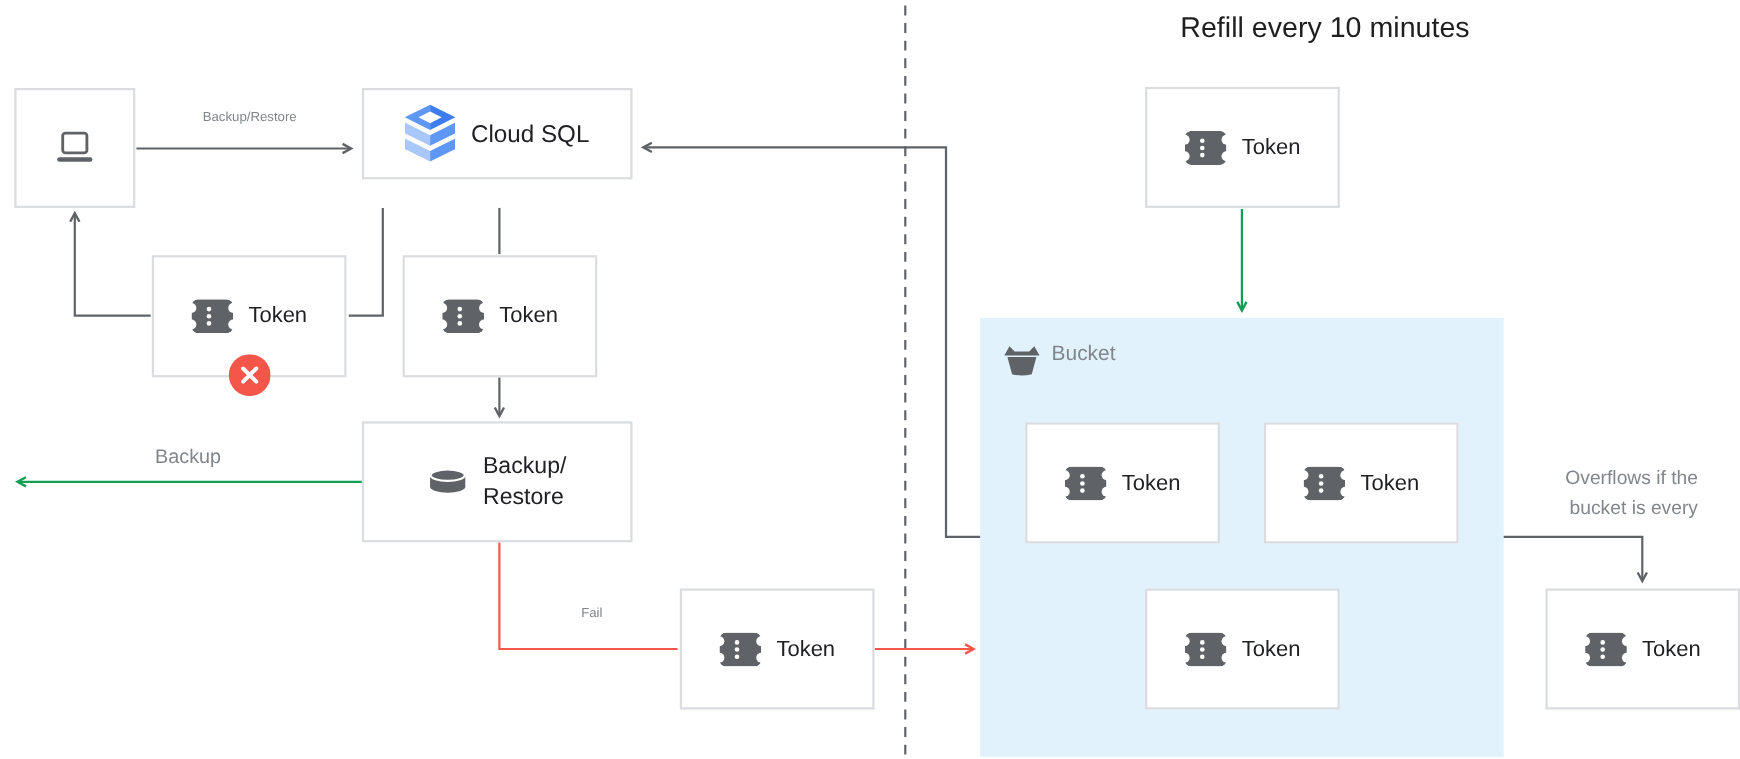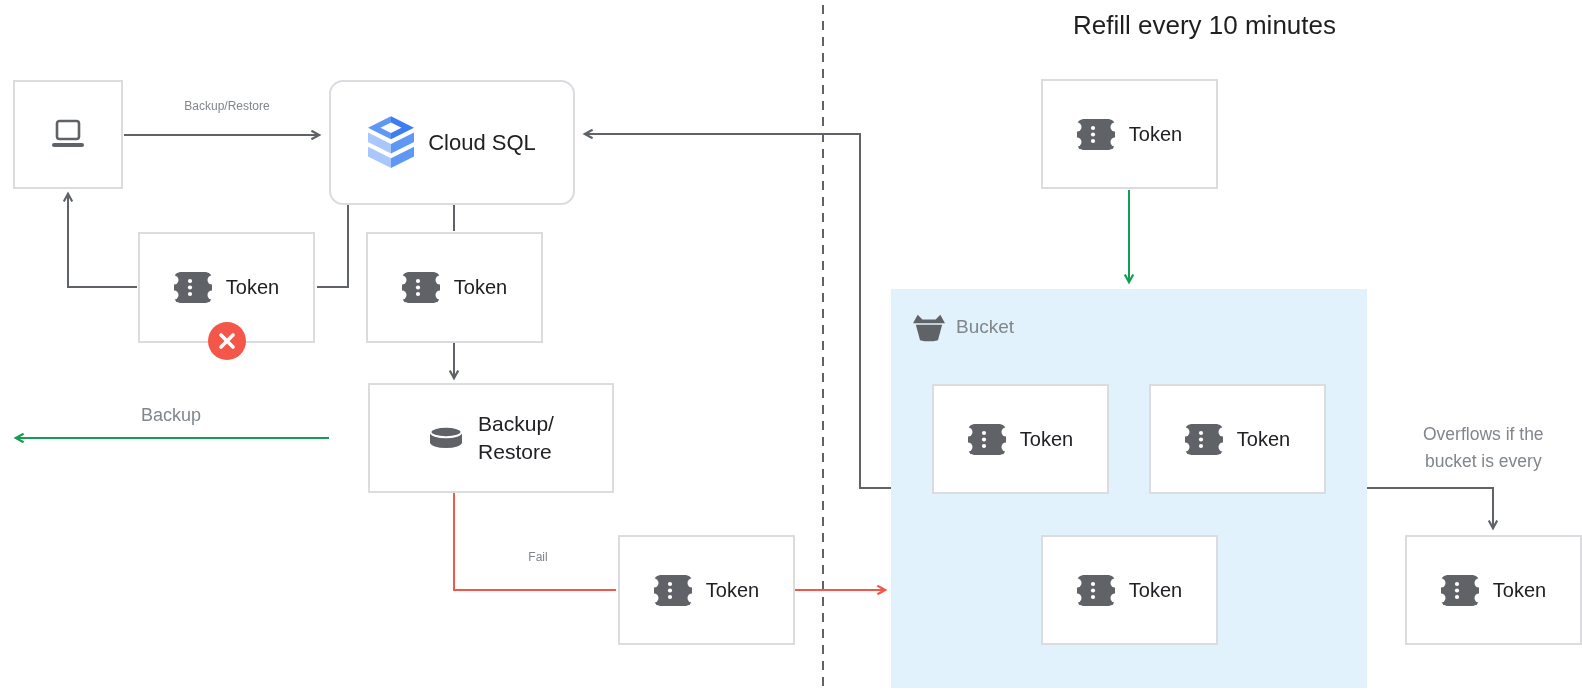--- a/index.html
+++ b/index.html
@@ -20,21 +20,21 @@
   .canvas{
     position:relative;width:1582px;height:690px;background:#fff;
     font-family:"Liberation Sans",sans-serif;overflow:hidden;color:var(--text-dark);
   }
   .wires{position:absolute;left:0;top:0;z-index:1;}
   .bucket{
     position:absolute;z-index:0;background:var(--bucket-fill);
     left:891px;top:289px;width:476px;height:399px;
   }
   .bucket-head{
-    position:absolute;left:21px;top:22px;display:flex;align-items:center;gap:10px;
+    position:absolute;left:21px;top:22px;display:flex;gap:10px;
     color:var(--text-gray);font-size:19px;z-index:2;
   }
   .bucket-head .bicon{color:var(--icon-gray);flex:0 0 auto;}
   .node{
     position:absolute;z-index:2;background:#fff;border:2px solid var(--box-border);
     box-sizing:border-box;display:flex;align-items:center;justify-content:center;gap:14px;
   }
   .node .label{font-size:20px;color:var(--text-dark);white-space:nowrap;}
   .node .label2{font-size:21px;line-height:28px;color:var(--text-dark);white-space:nowrap;}
   .node .nicon{color:var(--icon-gray);flex:0 0 auto;display:block;}
@@ -42,21 +42,21 @@
     position:absolute;left:50%;top:100%;transform:translate(-50%,-50%);
     width:38px;height:38px;z-index:3;
   }
   .edge-label{position:absolute;z-index:2;color:var(--text-gray);font-size:12px;text-align:center;}
   .title{
     position:absolute;left:1062px;top:10px;width:285px;z-index:2;
     font-size:26px;font-weight:normal;color:#1F1F1F;text-align:center;white-space:nowrap;
   }
   .overflow-label{
     position:absolute;left:1423px;top:421px;z-index:2;color:var(--text-gray);
-    font-size:17.5px;line-height:27px;text-align:center;white-space:nowrap;
+    font-size:17.5px;line-height:27px;text-align:right;white-space:nowrap;
   }
 </style>
 </head>
 <body>
 
 <svg width="0" height="0" style="position:absolute" aria-hidden="true">
   <defs>
     <symbol id="sym-token" viewBox="0 0 38 31">
       <mask id="tk-mask">
         <rect x="0" y="0" width="38" height="31" rx="6" fill="#fff"></rect>
@@ -143,21 +143,21 @@
     <path d="M454,493 V590 H616" fill="none" stroke-width="2" style="stroke:var(--fail-red)"></path>
     <path d="M795,590 H884" fill="none" stroke-width="2" marker-end="url(#m-red)" style="stroke:var(--fail-red)"></path>
   </svg>
 
   <div class="node" style="left:13px;top:80px;width:110px;height:109px;">
     <svg class="nicon" width="38" height="32">
         <use href="#sym-laptop"></use>
       </svg>
   </div>
 
-  <div class="node" style="left:329px;top:80px;width:246px;height:125px;border-radius:14px;">
+  <div class="node" style="left:329px;top:80px;width:246px;height:83px;">
     <svg class="nicon" width="46" height="56">
         <use href="#sym-cloudsql"></use>
       </svg>
     <span class="label" style="font-size:22px">Cloud SQL</span>
   </div>
 
   <div class="node" style="left:138px;top:232px;width:177px;height:111px;">
     <svg class="nicon" width="38" height="31">
         <use href="#sym-token"></use>
       </svg>
@@ -167,21 +167,21 @@
       </svg>
   </div>
 
   <div class="node" style="left:366px;top:232px;width:177px;height:111px;">
     <svg class="nicon" width="38" height="31">
         <use href="#sym-token"></use>
       </svg>
     <span class="label">Token</span>
   </div>
 
-  <div class="node" style="left:329px;top:383px;width:246px;height:110px;margin-left:39px;">
+  <div class="node" style="left:329px;top:383px;width:246px;height:110px;">
     <svg class="nicon" width="36" height="26">
         <use href="#sym-db"></use>
       </svg>
     <span class="label2">
       <span style="display:block">Backup/</span>
       <span style="display:block">Restore</span>
     </span>
   </div>
 
   <div class="node" style="left:618px;top:535px;width:177px;height:110px;">

